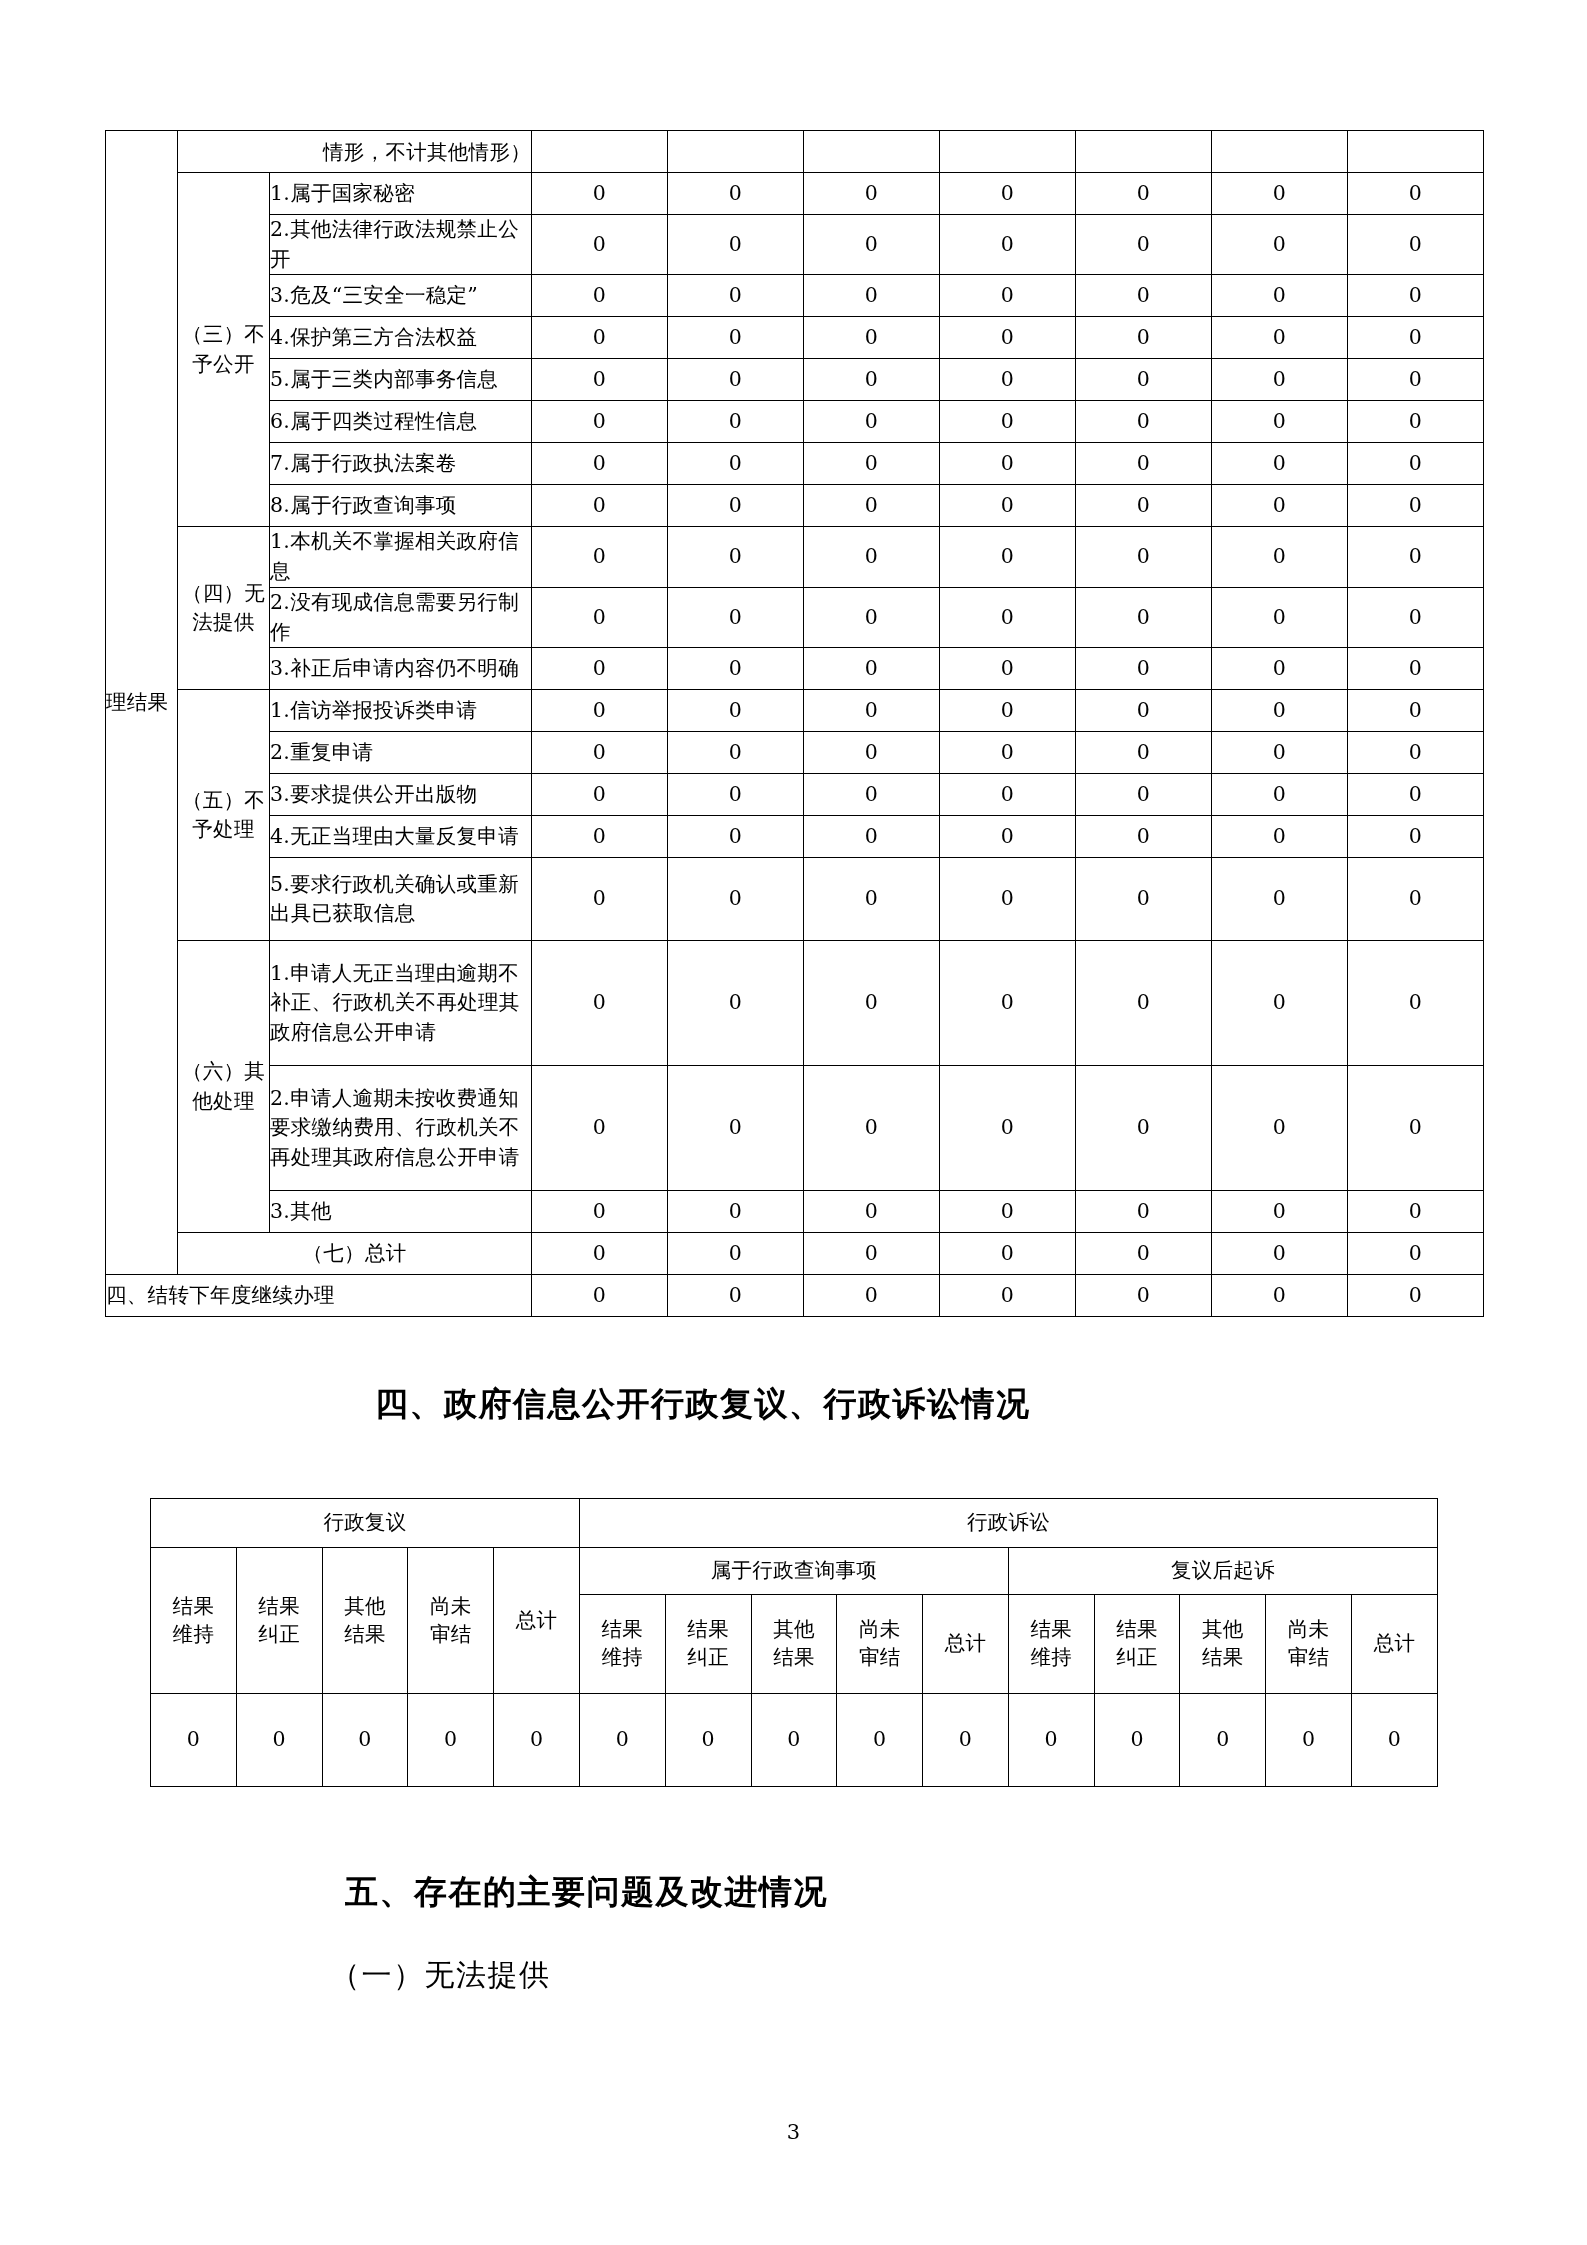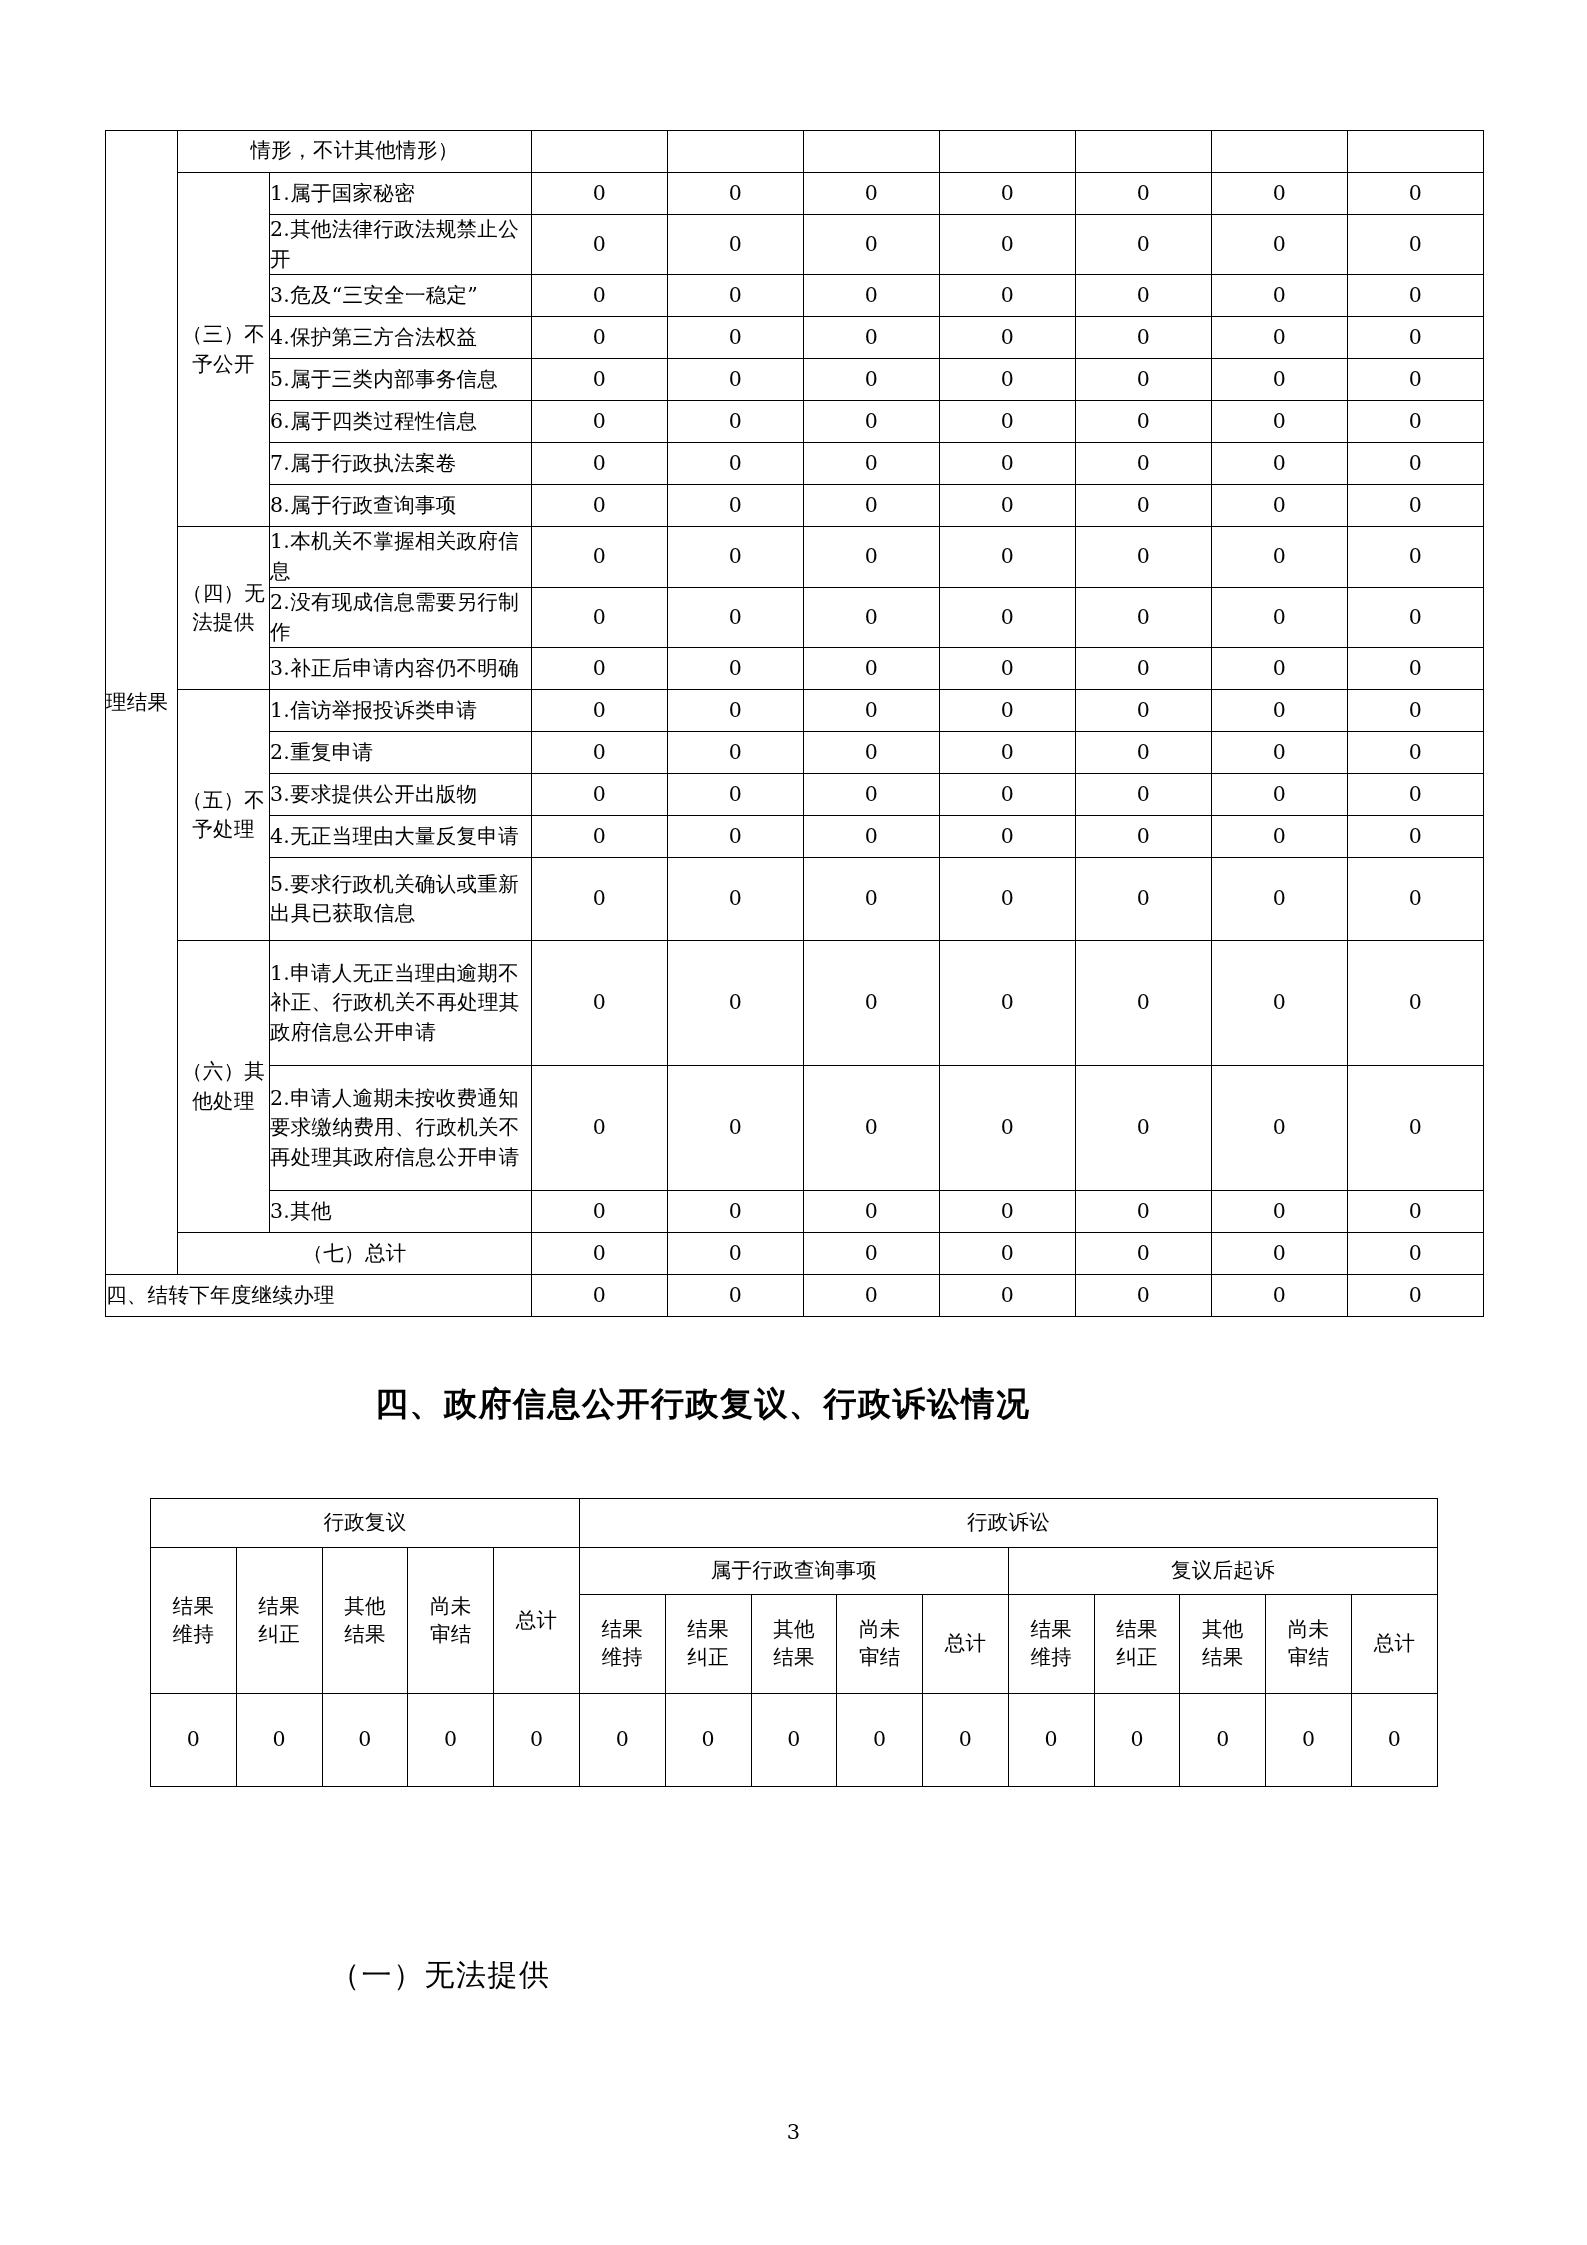--- a/index.html
+++ b/index.html
@@ -64,23 +64,23 @@
     text-align: left;
     padding: 2px 4px 2px 8px;
     line-height: 1.5;
   }
   .cell-num {
     text-align: center;
     font-family: "DejaVu Serif", "Liberation Serif", serif;
     font-size: 21px;
   }
   .cell-head-wide {
-    text-align: center;
+    text-align: right;
     padding: 2px 6px;
-    font-family: Liberation Mono, monospace;
+    font-family: Liberation Sans, sans-serif;
   }
   .cell-rowlabel {
     text-align: left;
     padding: 2px 6px 2px 8px;
     margin-left: 7px;
   }
   .tall-3 { height: 124px !important; }
   .tall-2 { height: 82px !important; }
 
   
@@ -478,17 +478,18 @@
           <td class="t2-data">0</td>
           <td class="t2-data">0</td>
           <td class="t2-data">0</td>
           <td class="t2-data">0</td>
           <td class="t2-data">0</td>
           <td class="t2-data">0</td>
         </tr>
     </tbody>
   </table>
 
+  <div class="heading-h2" id="heading-five">五、存在的主要问题及改进情况</div>
   <div class="heading-h3" id="heading-five-one">（一）无法提供</div>
 
   <div id="page-number">3</div>
 
 </div>
 
 </body></html>

